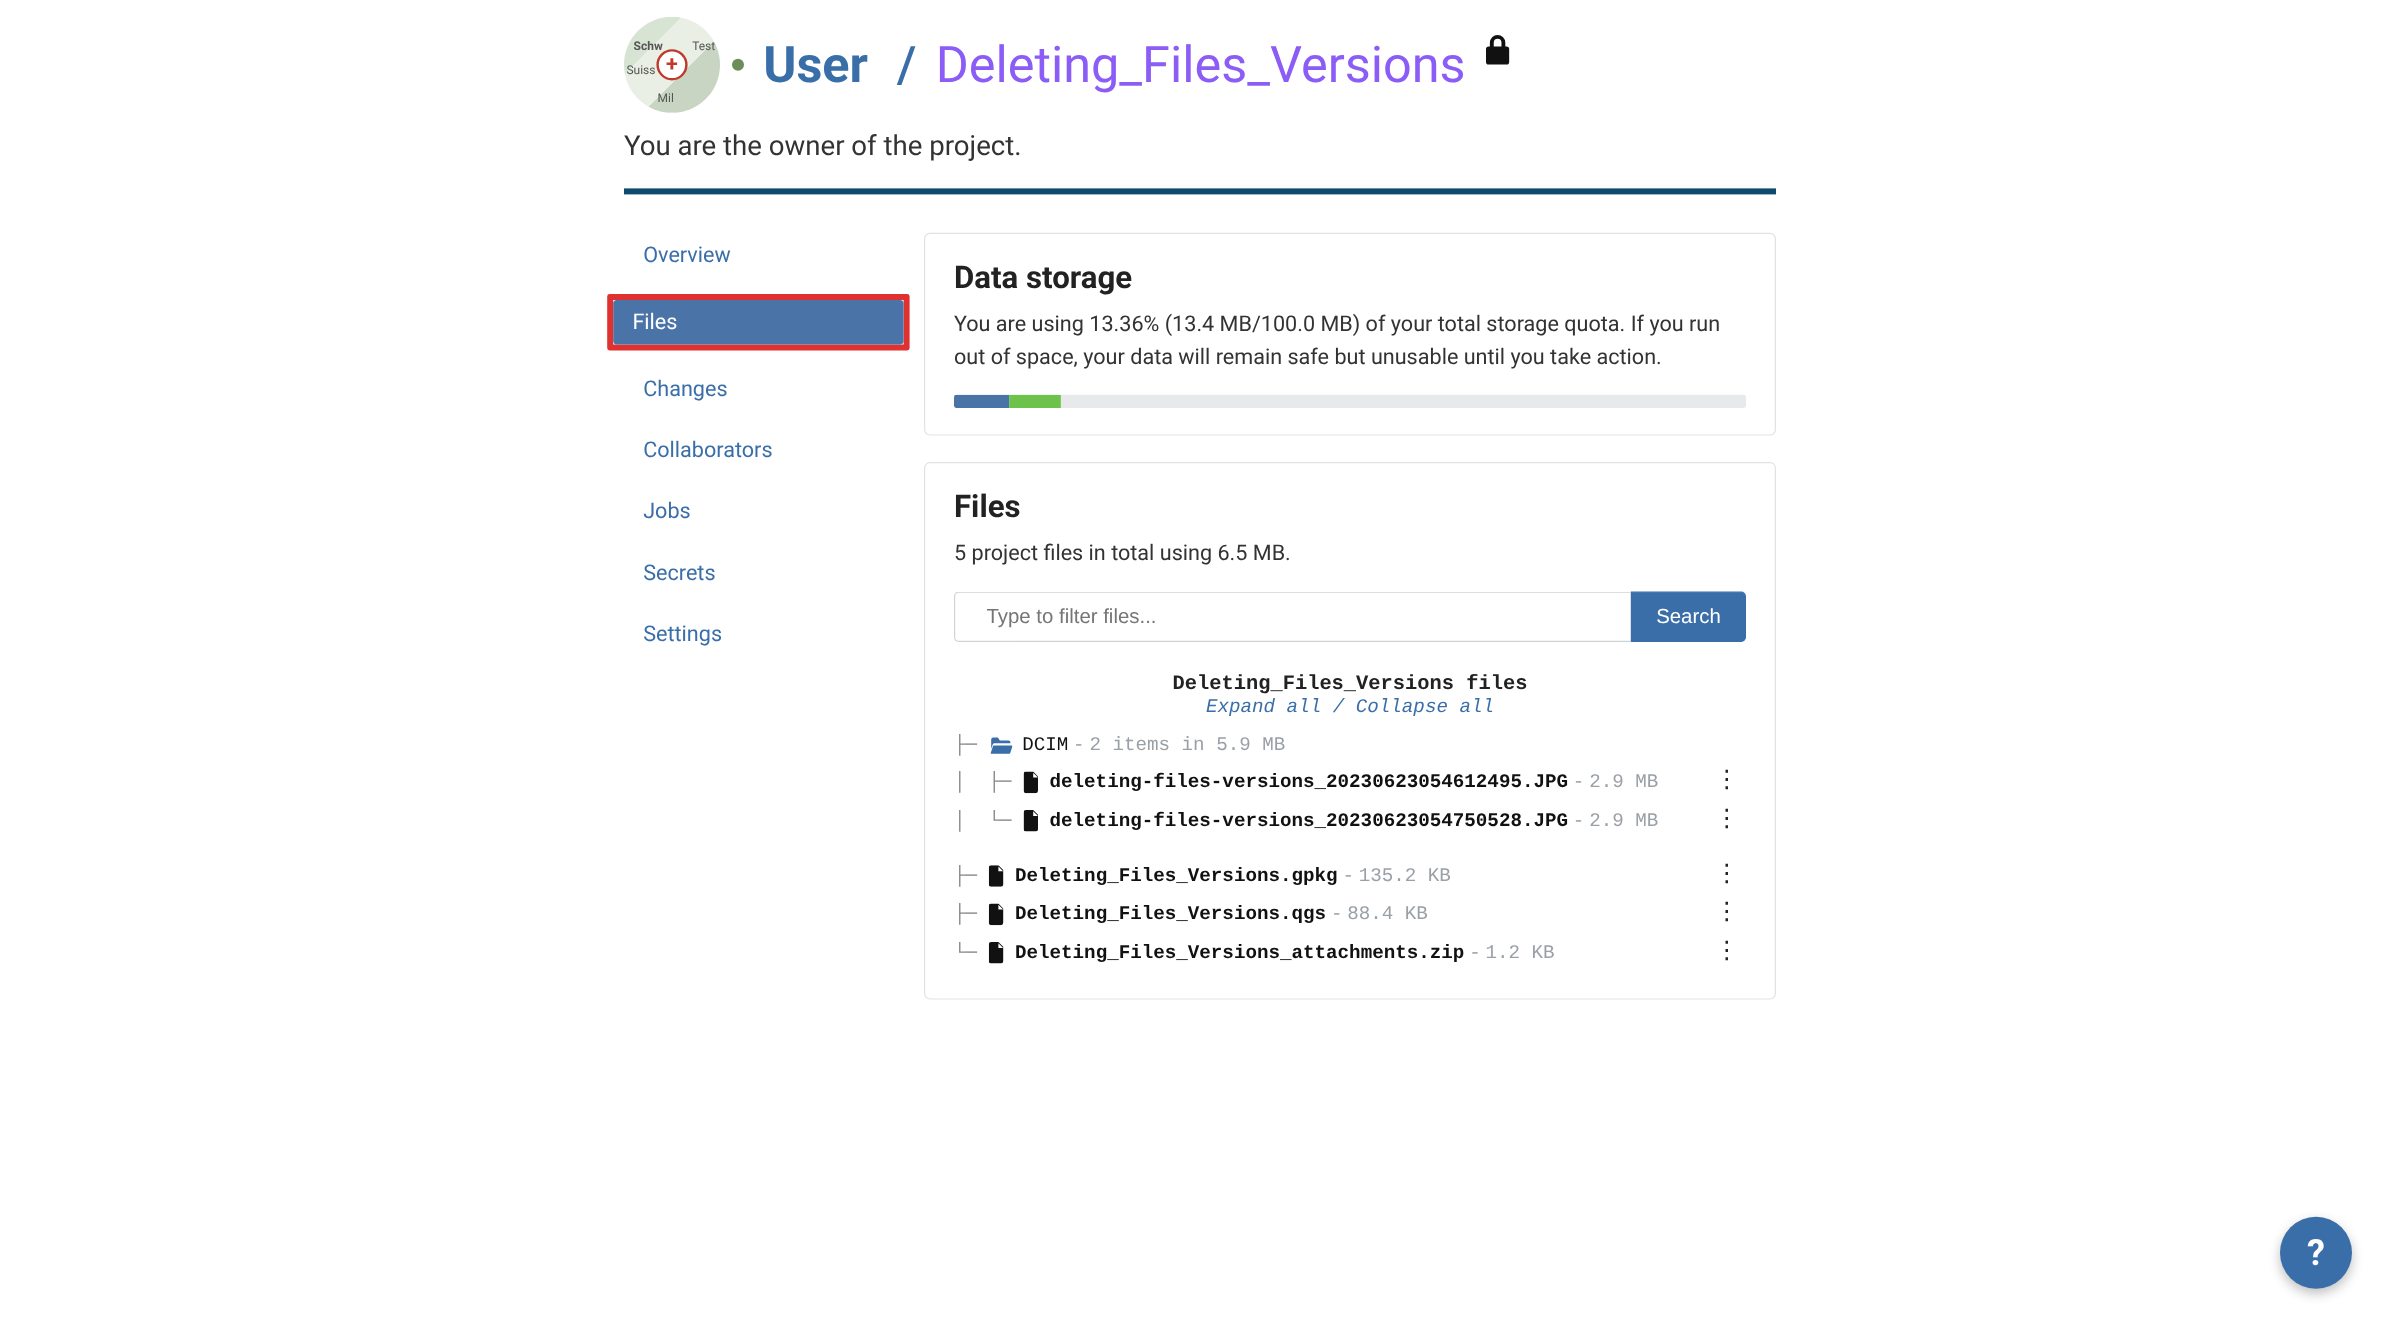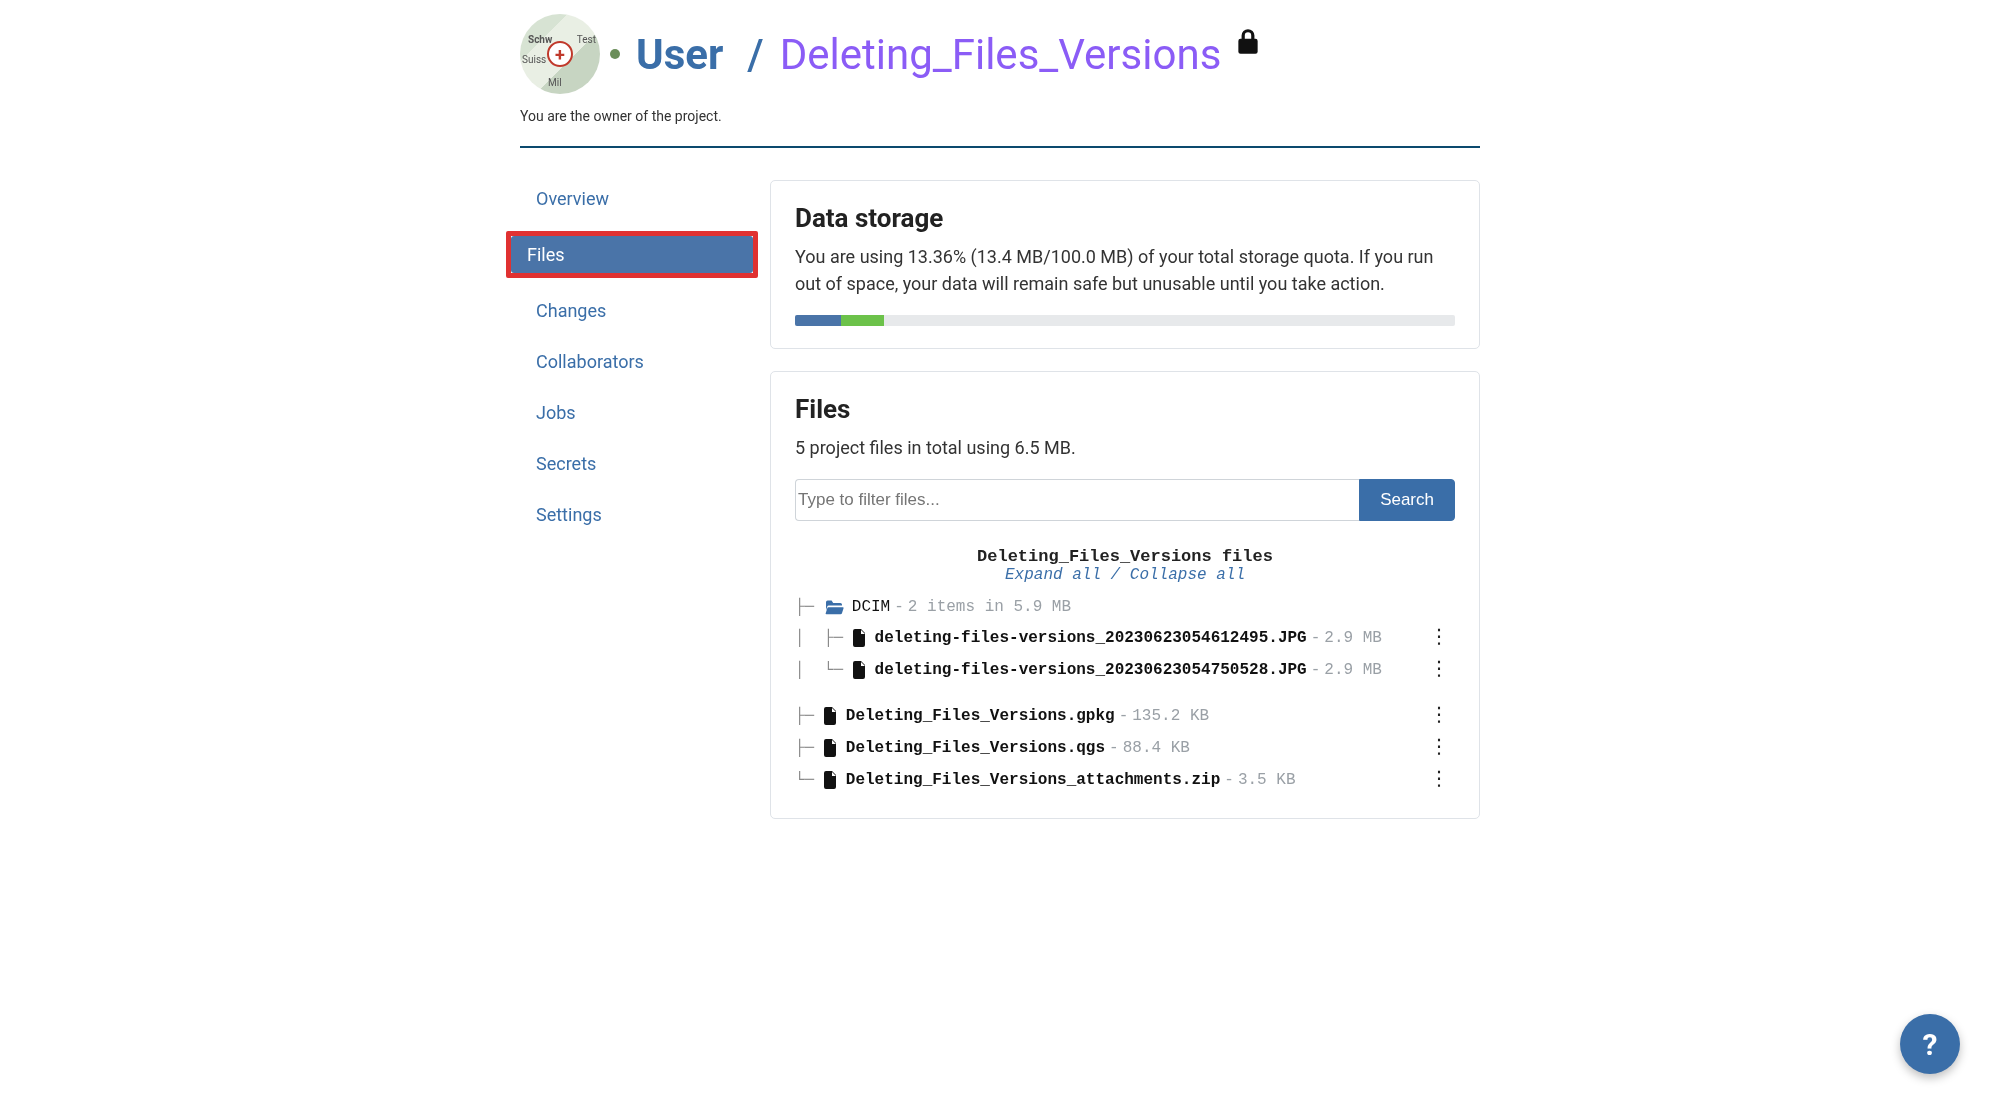--- a/index.html
+++ b/index.html
@@ -84,25 +84,25 @@
     font-weight:400;
     text-decoration:none;
   }
   .lock-icon{
     display:inline-flex;
     align-items:flex-start;
     margin-left:4px;
     margin-top:-24px;
   }
   .owner-msg{
-    font-size:14px;
+    font-size:23px;
     color:#333;
     margin-top:14px;
     padding-bottom:22px;
-    border-bottom:2px solid #0c4a6e;
+    border-bottom:5px solid #0c4a6e;
   }
   
   .main{
     display:flex;
     gap:18px;
     padding-top:32px;
   }
   .sidebar{
     width:232px;
     flex-shrink:0;
@@ -162,21 +162,21 @@
   
   .search-row{
     display:flex;
     margin-top:18px;
   }
   .search-input{
     flex:1;
     border:1px solid #cfd4d9;
     border-right:none;
     border-radius:4px 0 0 4px;
-    padding:10px 2px;
+    padding:10px 26px;
     font-size:17px;
     color:#555;
     outline:none;
   }
   .search-btn{
     background:#3a6ea8;
     color:#fff;
     border:1px solid #3a6ea8;
     border-radius:0 4px 4px 0;
     padding:0 20px;
@@ -392,21 +392,21 @@
 
           <div class="tree-row">
             <span class="tree-indent">└─ </span>
             <span class="file-icon">
               <svg width="14" height="18" viewBox="0 0 14 18" fill="#111">
                     <path d="M2 0h6l4 4v12a2 2 0 0 1-2 2H2a2 2 0 0 1-2-2V2a2 2 0 0 1 2-2zm6 1v4h4"></path>
                   </svg>
             </span>
             <span class="file-name">Deleting_Files_Versions_attachments.zip</span>
             <span class="dash"> - </span>
-            <span class="meta">3.5 KB</span>
+            <span class="meta">1.2 KB</span>
             <span class="kebab">⋮</span>
           </div>
 
         </div>
       </div>
 
     </div>
   </div>
 </div>
 </div>

